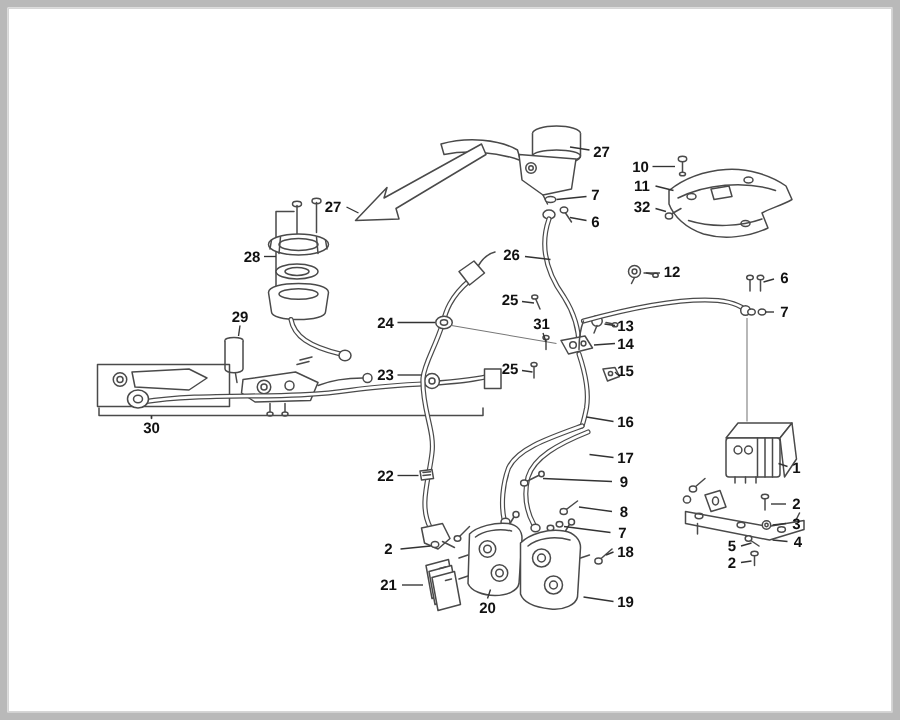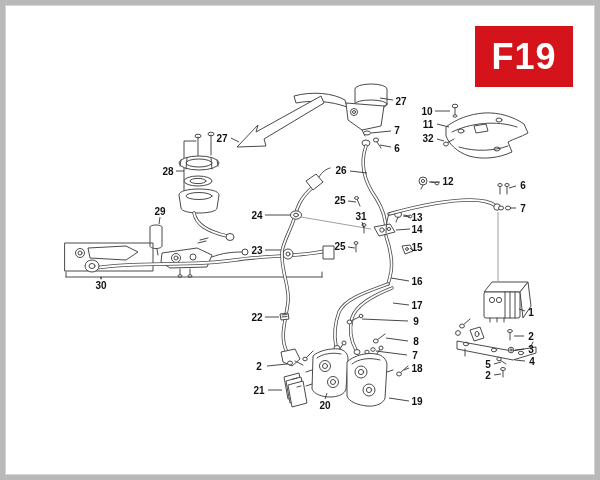--- a/index.html
+++ b/index.html
@@ -330,18 +330,15 @@
         <text x="488" y="378.5" class="plabel">2</text>
         <line x1="268" y1="390" x2="282" y2="390" class="leader"></line>
         <text x="259" y="393.5" class="plabel">21</text>
         <line x1="409" y1="401" x2="389" y2="398" class="leader"></line>
         <text x="417" y="404.5" class="plabel">19</text>
         <line x1="325" y1="399" x2="327" y2="393" class="leader"></line>
         <text x="325" y="408.5" class="plabel">20</text>
       </g>
   </svg>
 
-  <div class="badge">
-    <span>F19</span>
-  </div>
 
   <div class="frame-border"></div>
 </div>
 
 </body></html>

